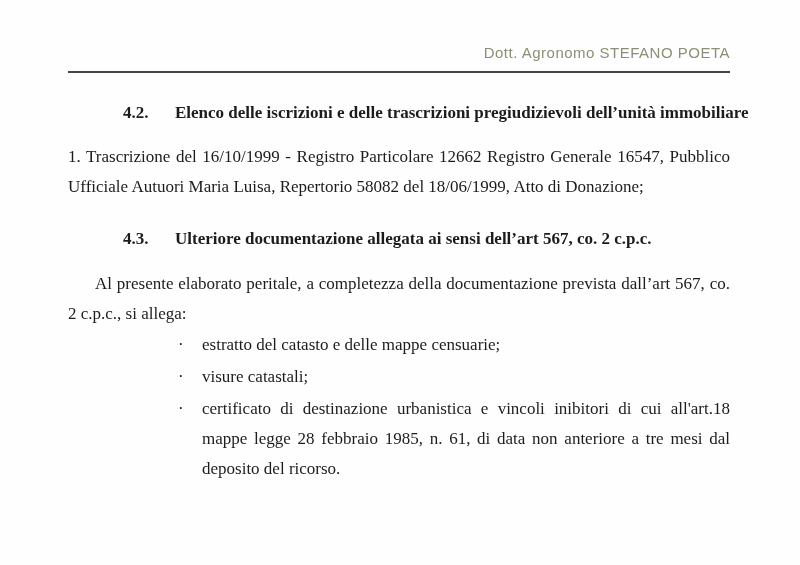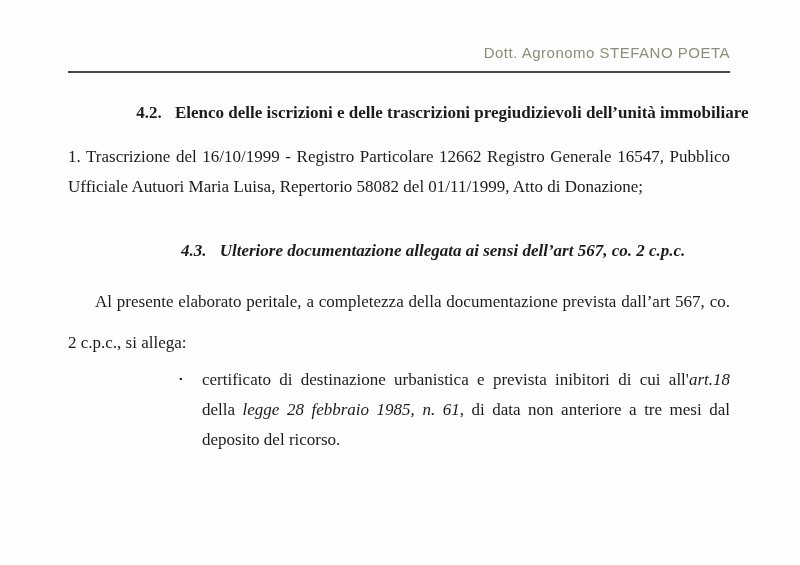--- a/index.html
+++ b/index.html
@@ -31,72 +31,71 @@
     border: none;
     border-top: 2px solid #454545;
     margin: 9px 0 0 0;
   }
   .section-heading {
     margin-top: 29px;
     font-weight: bold;
     line-height: 22px;
     padding-left: 55px;
     white-space: nowrap;
-    text-align: center;
   }
   .section-heading .sec-num {
     display: inline-block;
     width: 52px;
   }
-  .heading-43 { margin-top: 38px; font-style: italic; }
+  .heading-43 { margin-top: 26px; }
   .entries { margin-top: 18px; }
   .entry {
     margin: 0;
     line-height: 30px;
     text-align: justify;
   }
   .entry b { font-weight: normal; }
   .intro {
     margin: 19px 0 0 0;
-    line-height: 41px;
+    line-height: 30px;
     text-align: justify;
     text-indent: 27px;
   }
   .attachments { margin-top: 1px; }
   .li {
     position: relative;
     padding-left: 134px;
     line-height: 30px;
     margin-bottom: 2px;
     text-align: justify;
   }
   .bullet {
     position: absolute;
     left: 110px;
     top: 0;
   }
-  .it { font-style: italic; }
+  .it { }
 </style>
 </head>
 <body>
 
 <div class="page">
 
   <div class="doc-header">Dott. Agronomo STEFANO POETA</div>
   <hr class="header-rule">
 
   <div class="section-heading"><span class="sec-num">4.2.</span><span>Elenco delle iscrizioni e delle trascrizioni pregiudizievoli dell’unità immobiliare</span></div>
 
   <div class="entries">
-    <p class="entry"><span>1. </span><b>Trascrizione</b><span> del </span><b>16/10/1999</b><span> - Registro Particolare 12662 Registro Generale 16547, Pubblico Ufficiale Autuori Maria Luisa, Repertorio 58082 del 01/11/1999, Atto di Donazione;</span></p>
+    <p class="entry"><span>1. </span><b>Trascrizione</b><span> del </span><b>16/10/1999</b><span> - Registro Particolare 12662 Registro Generale 16547, Pubblico Ufficiale Autuori Maria Luisa, Repertorio 58082 del 18/06/1999, Atto di Donazione;</span></p>
   </div>
 
   <div class="section-heading heading-43"><span class="sec-num">4.3.</span><span>Ulteriore documentazione allegata ai sensi dell’art 567, co. 2 c.p.c.</span></div>
 
   <p class="intro">Al presente elaborato peritale, a completezza della documentazione prevista dall’art 567, co. 2 c.p.c., si allega:</p>
 
   <div class="attachments">
-    <div class="li"><span class="bullet">·</span></div>
-    <div class="li"><span class="bullet">·</span></div>
-    <div class="li"><span class="bullet">·</span><span>certificato di destinazione urbanistica e prevista inibitori di cui all'</span><span class="it">art.18</span><span> della </span><span class="it">legge 28 febbraio 1985, n. 61</span><span>, di data non anteriore a tre mesi dal deposito del ricorso.</span></div>
+    <div class="li"><span class="bullet">·</span><span>estratto del catasto e delle mappe censuarie;</span></div>
+    <div class="li"><span class="bullet">·</span><span>visure catastali;</span></div>
+    <div class="li"><span class="bullet">·</span><span>certificato di destinazione urbanistica e vincoli inibitori di cui all'</span><span class="it">art.18</span><span> mappe </span><span class="it">legge 28 febbraio 1985, n. 61</span><span>, di data non anteriore a tre mesi dal deposito del ricorso.</span></div>
   </div>
 
 </div>
 
 </body></html>

